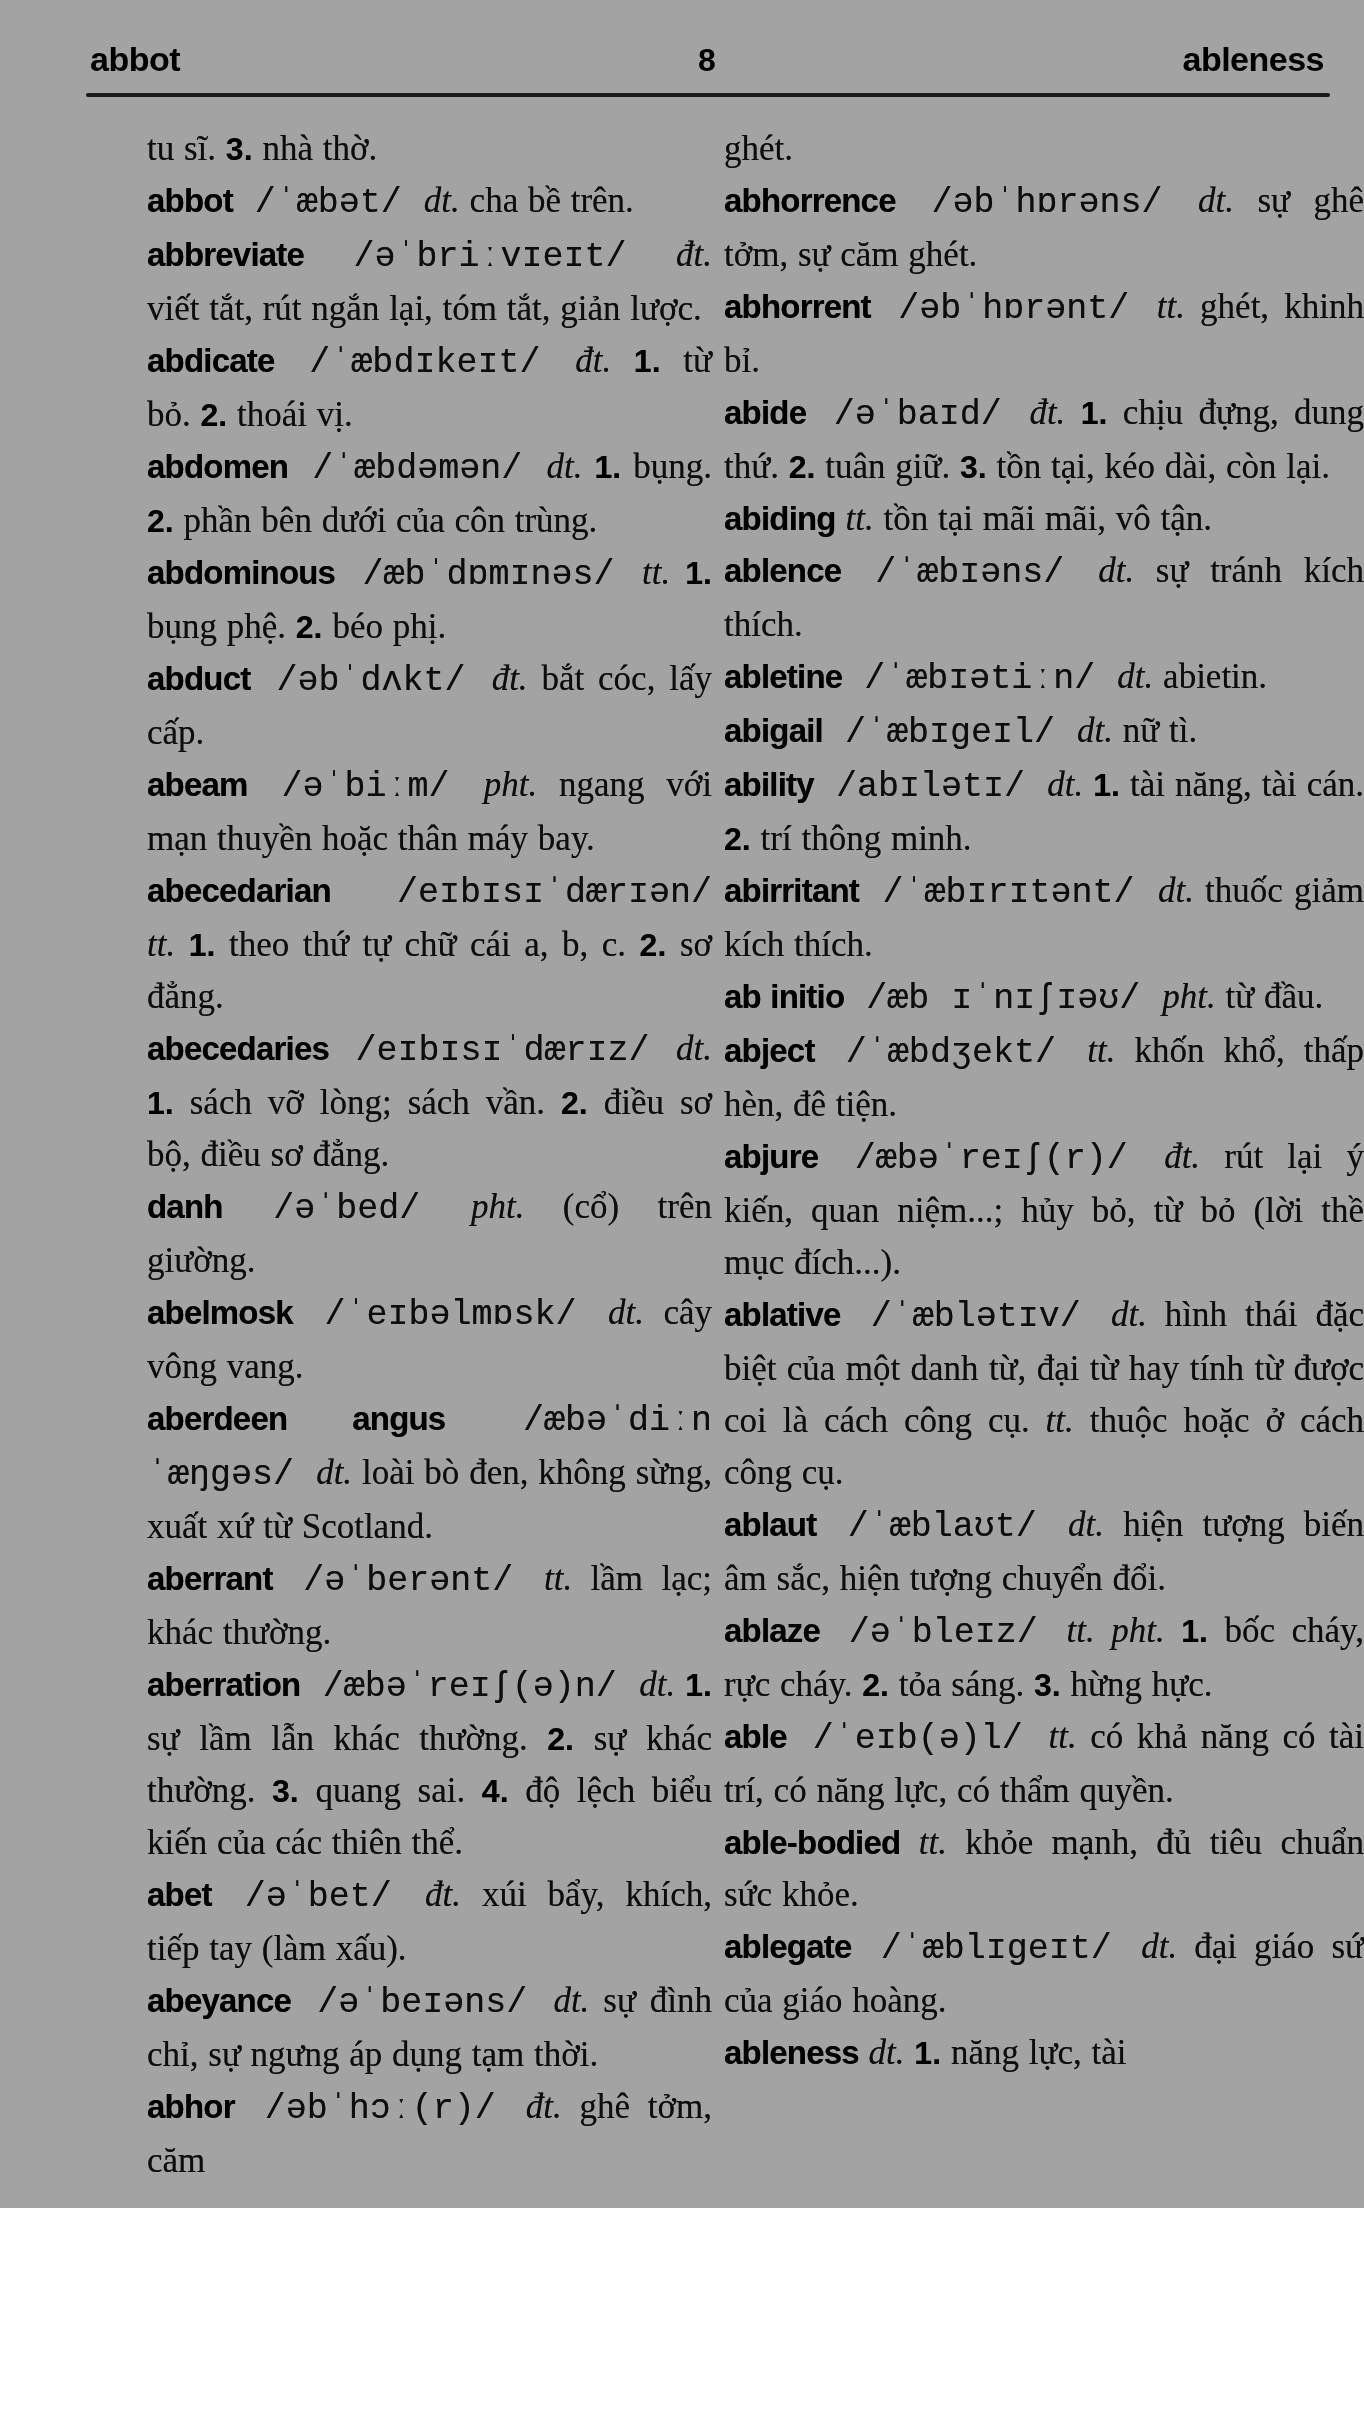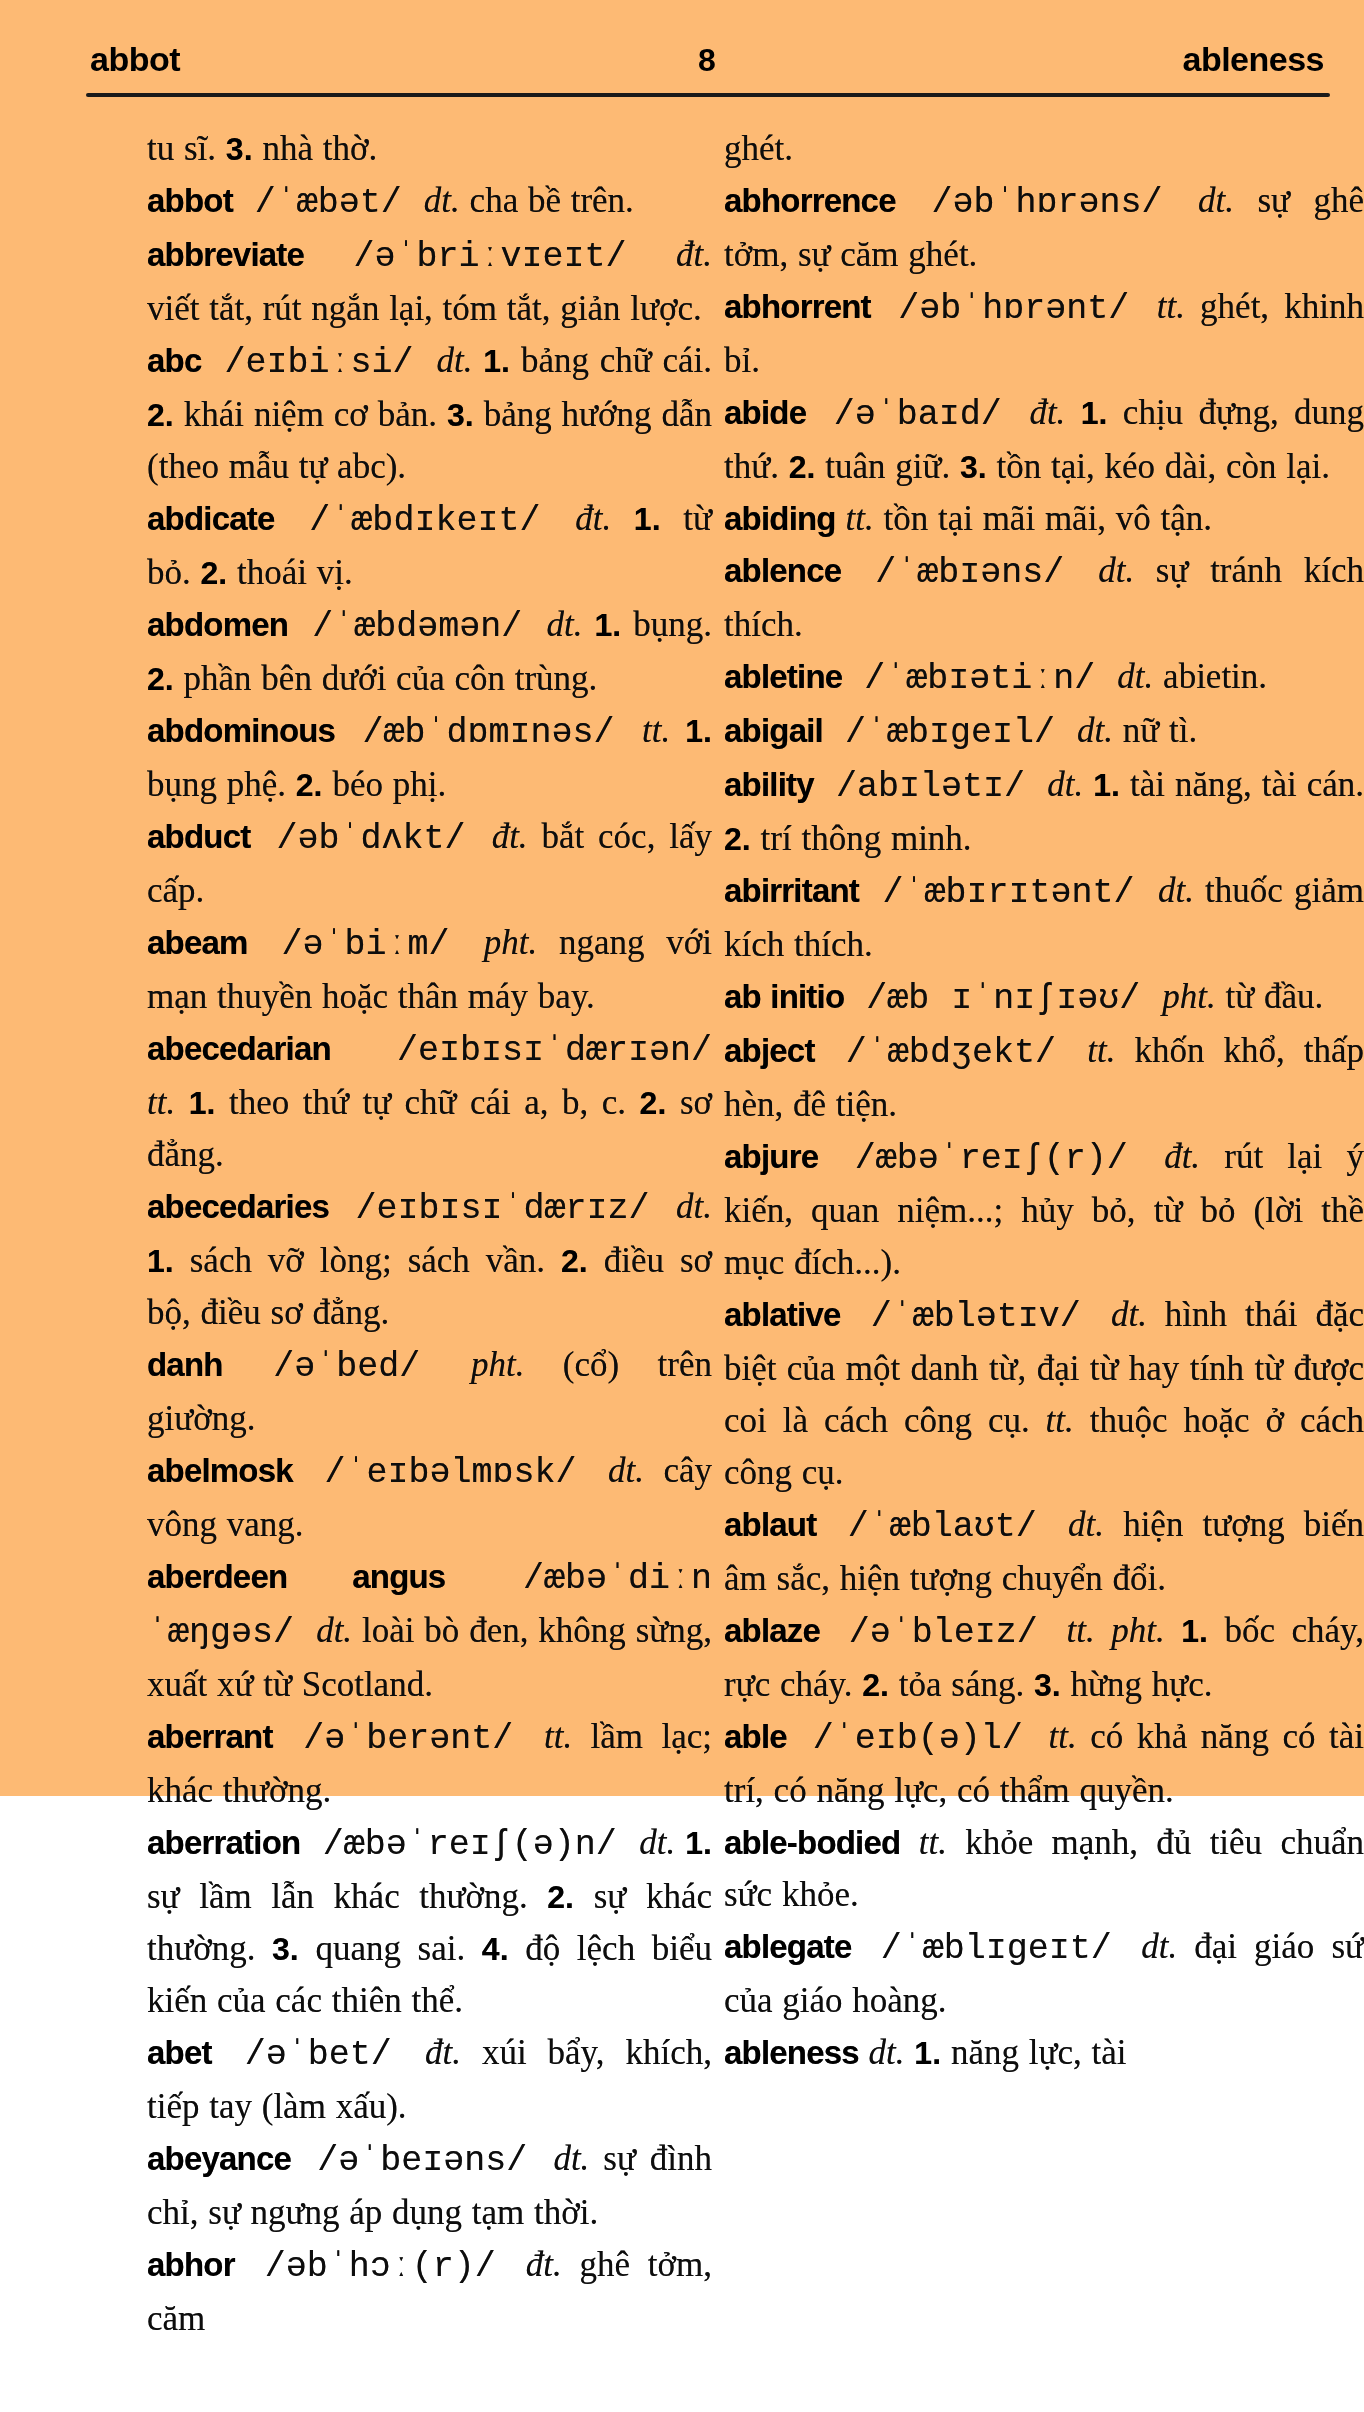--- a/index.html
+++ b/index.html
@@ -9,22 +9,22 @@
   }
   body {
     width: 1364px;
     height: 2412px;
     overflow: hidden;
     font-family: "Liberation Serif", serif;
     color: #0d0d0d;
   }
   .page {
     width: 1364px;
-    height: 1796px;
-    background: #fdba74;
+    height: 2208px;
+    background: #a3a3a3;
     box-sizing: border-box;
     padding-top: 40px;
   }
   
   .hdr {
     display: flex;
     align-items: baseline;
     padding: 0 40px 0 90px;
   }
   .hdr .hword {
@@ -104,21 +104,20 @@
     <span class="num">8</span>
     <span class="hword right">ableness</span>
   </div>
   <div class="rule"></div>
 
   <div class="columns">
     <section class="col col-left" id="col-left">
         <p class="entry"><span class="r-t">tu sĩ. </span><span class="r-b">3. </span><span class="r-t">nhà thờ.</span></p>
         <p class="entry"><span class="r-h">abbot</span><span class="r-p"> /ˈæbət/ </span><span class="r-i">dt. </span><span class="r-t">cha bề trên.</span></p>
         <p class="entry"><span class="r-h">abbreviate</span><span class="r-p"> /əˈbriːvɪeɪt/ </span><span class="r-i">đt. </span><span class="r-t">viết tắt, rút ngắn lại, tóm tắt, giản lược.</span></p>
-        <p class="entry"><span class="r-h">abc</span><span class="r-p"> /eɪbiːsi/ </span><span class="r-i">dt. </span><span class="r-b">1. </span><span class="r-t">bảng chữ cái. </span><span class="r-b">2. </span><span class="r-t">khái niệm cơ bản. </span><span class="r-b">3. </span><span class="r-t">bảng hướng dẫn (theo mẫu tự abc).</span></p>
         <p class="entry"><span class="r-h">abdicate</span><span class="r-p"> /ˈæbdɪkeɪt/ </span><span class="r-i">đt. </span><span class="r-b">1. </span><span class="r-t">từ bỏ. </span><span class="r-b">2. </span><span class="r-t">thoái vị.</span></p>
         <p class="entry"><span class="r-h">abdomen</span><span class="r-p"> /ˈæbdəmən/ </span><span class="r-i">dt. </span><span class="r-b">1. </span><span class="r-t">bụng. </span><span class="r-b">2. </span><span class="r-t">phần bên dưới của côn trùng.</span></p>
         <p class="entry"><span class="r-h">abdominous</span><span class="r-p"> /æbˈdɒmɪnəs/ </span><span class="r-i">tt. </span><span class="r-b">1. </span><span class="r-t">bụng phệ. </span><span class="r-b">2. </span><span class="r-t">béo phị.</span></p>
         <p class="entry"><span class="r-h">abduct</span><span class="r-p"> /əbˈdʌkt/ </span><span class="r-i">đt. </span><span class="r-t">bắt cóc, lấy cấp.</span></p>
         <p class="entry"><span class="r-h">abeam</span><span class="r-p"> /əˈbiːm/ </span><span class="r-i">pht. </span><span class="r-t">ngang với mạn thuyền hoặc thân máy bay.</span></p>
         <p class="entry"><span class="r-h">abecedarian</span><span class="r-p"> /eɪbɪsɪˈdærɪən/ </span><span class="r-i">tt. </span><span class="r-b">1. </span><span class="r-t">theo thứ tự chữ cái a, b, c. </span><span class="r-b">2. </span><span class="r-t">sơ đẳng.</span></p>
         <p class="entry"><span class="r-h">abecedaries</span><span class="r-p"> /eɪbɪsɪˈdærɪz/ </span><span class="r-i">dt. </span><span class="r-b">1. </span><span class="r-t">sách vỡ lòng; sách vần. </span><span class="r-b">2. </span><span class="r-t">điều sơ bộ, điều sơ đẳng.</span></p>
         <p class="entry"><span class="r-h">danh</span><span class="r-p"> /əˈbed/ </span><span class="r-i">pht. </span><span class="r-t">(cổ) trên giường.</span></p>
         <p class="entry"><span class="r-h">abelmosk</span><span class="r-p"> /ˈeɪbəlmɒsk/ </span><span class="r-i">dt. </span><span class="r-t">cây vông vang.</span></p>
         <p class="entry"><span class="r-h">aberdeen angus</span><span class="r-p"> /æbəˈdiːn ˈæŋgəs/ </span><span class="r-i">dt. </span><span class="r-t">loài bò đen, không sừng, xuất xứ từ Scotland.</span></p>

